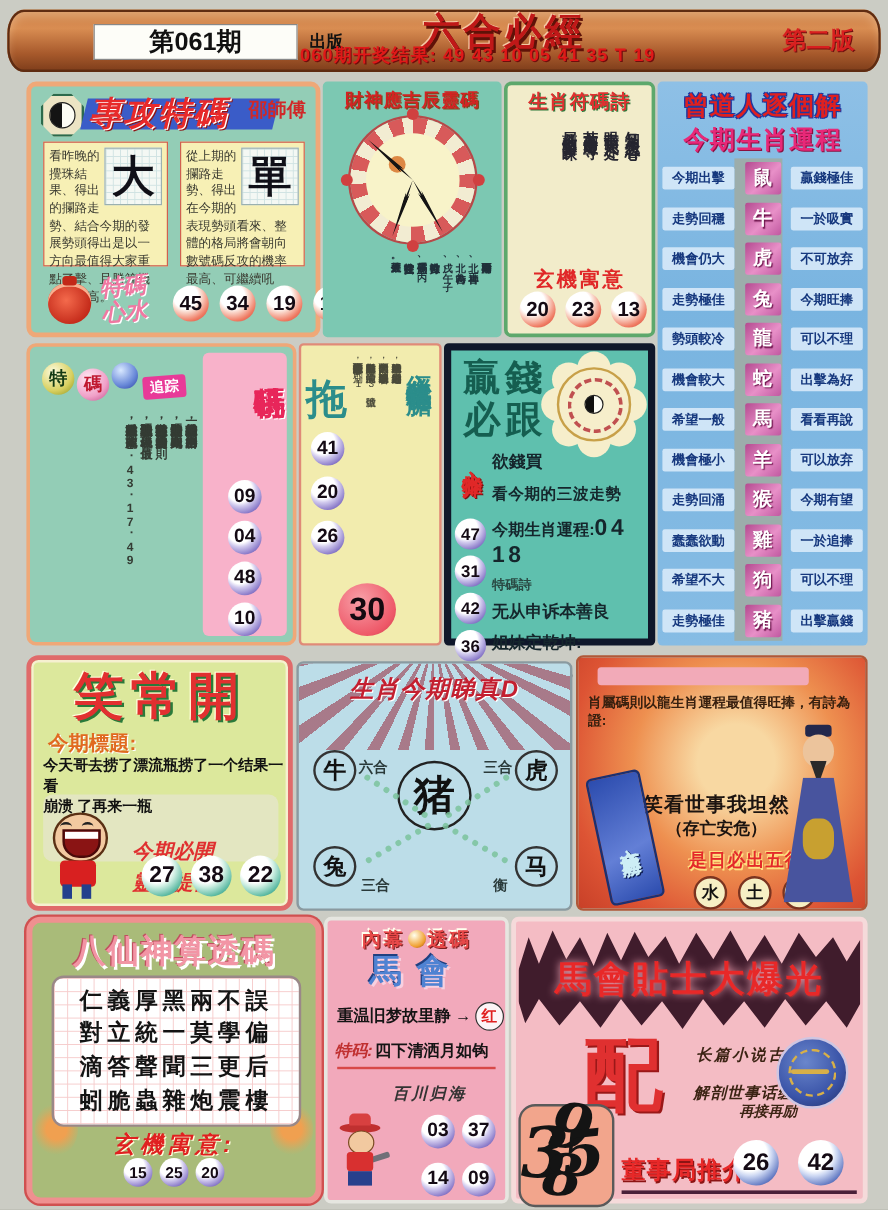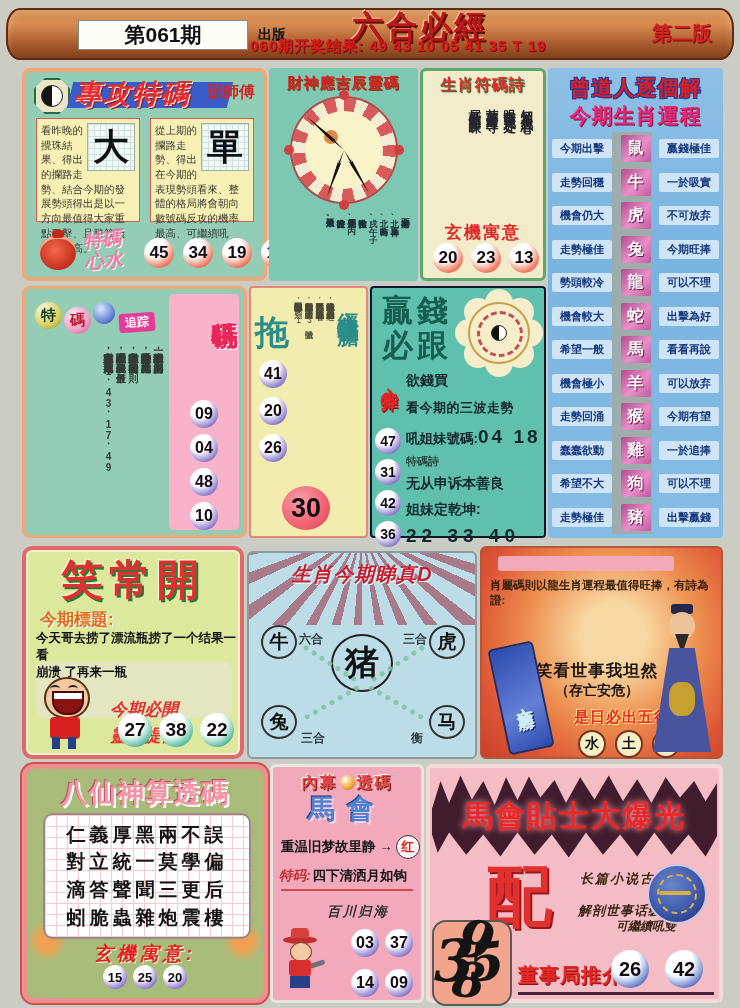--- a/index.html
+++ b/index.html
@@ -125,21 +125,21 @@
   .ht-title{position:absolute;right:4px;top:6px;height:238px;font-size:21px;font-weight:bold;color:#2b8d8b;
         letter-spacing:3px;}
   .ht-cols{position:absolute;right:30px;top:8px;height:236px;width:48px;font-size:8.5px;color:#4a4a3a;}
   .ht-tuo{position:absolute;left:4px;top:22px;font-size:34px;font-weight:bold;color:#2b8d8b;}
   .ht-balls{position:absolute;left:8px;top:72px;display:flex;flex-direction:column;gap:9px;}
   .ht-dan{position:absolute;right:36px;bottom:6px;width:48px;height:44px;border-radius:50%;
         background:radial-gradient(circle at 38% 32%,#f8a0a8,#ee5868 70%,#c83848);display:flex;align-items:center;
         justify-content:center;font-size:27px;font-weight:bold;color:#140a10;}
 
   
-  .p-win{left:370px;top:286px;width:176px;height:252px;background:#5fc0ae;border:2px solid #0f172a;border-radius:4px;}
+  .p-win{left:370px;top:286px;width:176px;height:252px;background:#5fc0ae;border:6px solid #0f172a;border-radius:4px;}
   .wn-title{position:absolute;left:10px;top:6px;font-size:31px;line-height:1.12;font-weight:bold;color:#155e50;
         letter-spacing:4px;font-family:"Liberation Serif",serif;}
   .flower{position:absolute;right:14px;top:14px;width:58px;height:58px;border-radius:50%;background:#f6eecb;
         border:2px solid #c8a048;
         box-shadow:0 -30px 0 -17px #f6eecb,21px -21px 0 -17px #f6eecb,30px 0 0 -17px #f6eecb,21px 21px 0 -17px #f6eecb,
                    0 30px 0 -17px #f6eecb,-21px 21px 0 -17px #f6eecb,-30px 0 0 -17px #f6eecb,-21px -21px 0 -17px #f6eecb;}
   .flower::before{content:"";position:absolute;left:7px;top:7px;width:40px;height:40px;border-radius:50%;
         border:3px dashed #c05050;}
   .flower::after{content:"";position:absolute;left:21px;top:21px;width:14px;height:14px;border-radius:50%;
         background:linear-gradient(90deg,#101010 50%,#fcfcf4 50%);border:1px solid #222;}
@@ -485,21 +485,21 @@
   <div class="panel p-win">
     <div class="wn-title">
       <div>贏錢</div>
       <div>必跟</div>
     </div>
     <div class="flower"></div>
     <div class="wn-sub v">心水推介</div>
     <div class="wn-body">
       <div class="wn-l1">欲錢買</div>
       <div class="wn-l2">看今期的三波走勢</div>
-      <div class="wn-l3"><span>吼姐妹號碼:</span><b>04 18</b></div>
+      <div class="wn-l3"><span>今期生肖運程:</span><b>04 18</b></div>
       <div class="wn-l4">特碼詩</div>
       <div class="wn-l5">无从申诉本善良</div>
       <div class="wn-l6">姐妹定乾坤:</div>
       <div class="wn-l7">22 33 40 47</div>
     </div>
     <div class="wn-balls">
       <span class="ball b-purple s26">47</span>
       <span class="ball b-purple s26">31</span>
       <span class="ball b-purple s26">42</span>
       <span class="ball b-purple s26">36</span>
@@ -621,21 +621,21 @@
     </div>
   </div>
 
   <div class="panel p-tips">
     <div class="banner">
         <span>馬會貼士大爆光</span>
       </div>
     <div class="tp-big">配</div>
     <div class="tp-l1">长篇小说古经典</div>
     <div class="tp-l2">解剖世事话缠绵</div>
-    <div class="tp-l3">可繼續吼雙</div>
+    <div class="tp-l3">再接再励</div>
     <div class="club"></div>
     <div class="scrib">
       <span class="sc9">9</span>
       <span class="sc3">3</span>
       <span class="sc5">5</span>
       <span class="sc8">8</span>
     </div>
     <div class="tp-footer">董事局推介:</div>
     <div class="tp-rule"></div>
     <div class="tp-balls">

